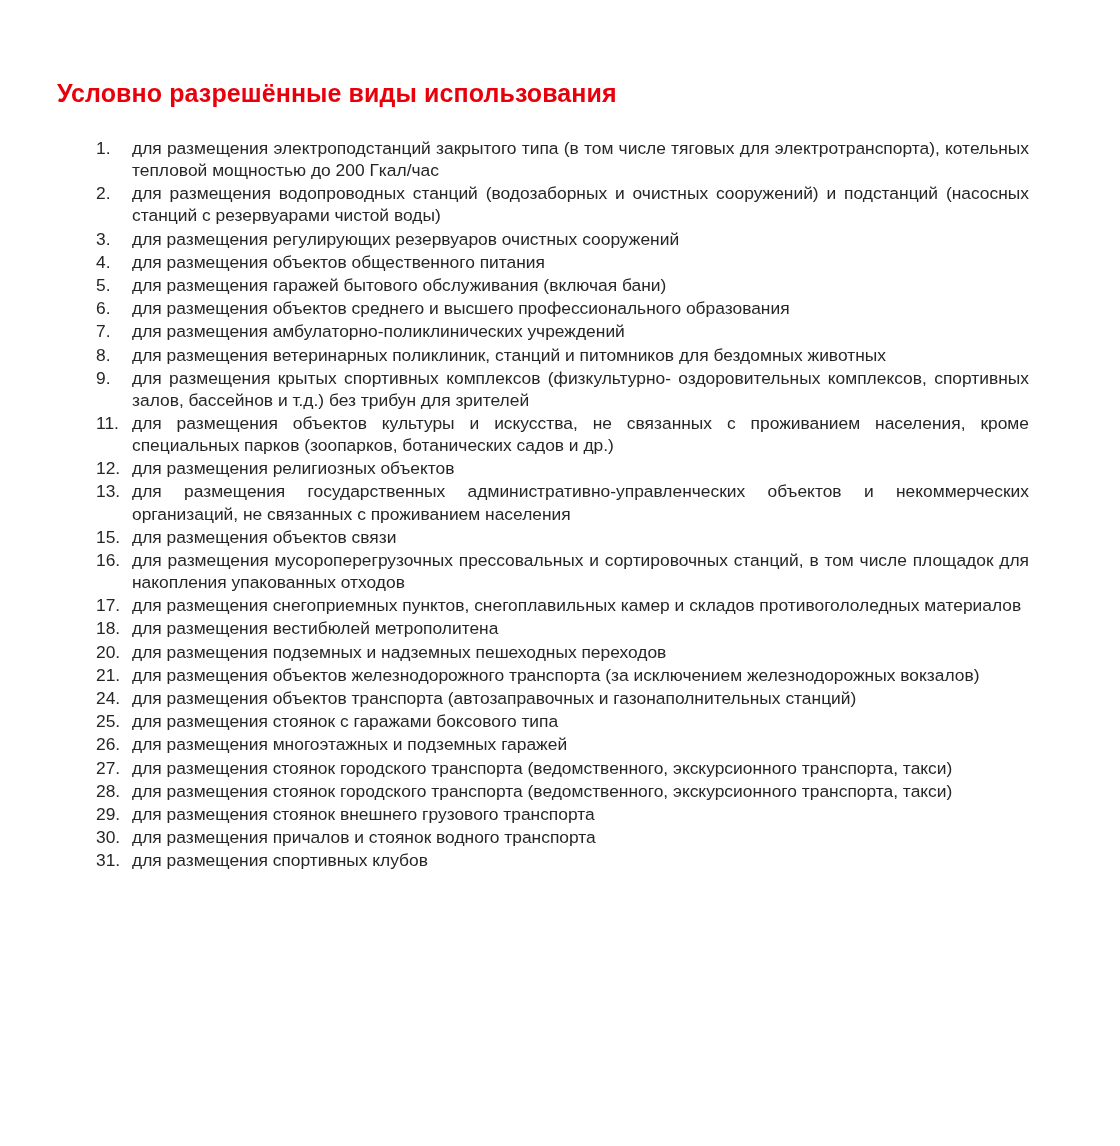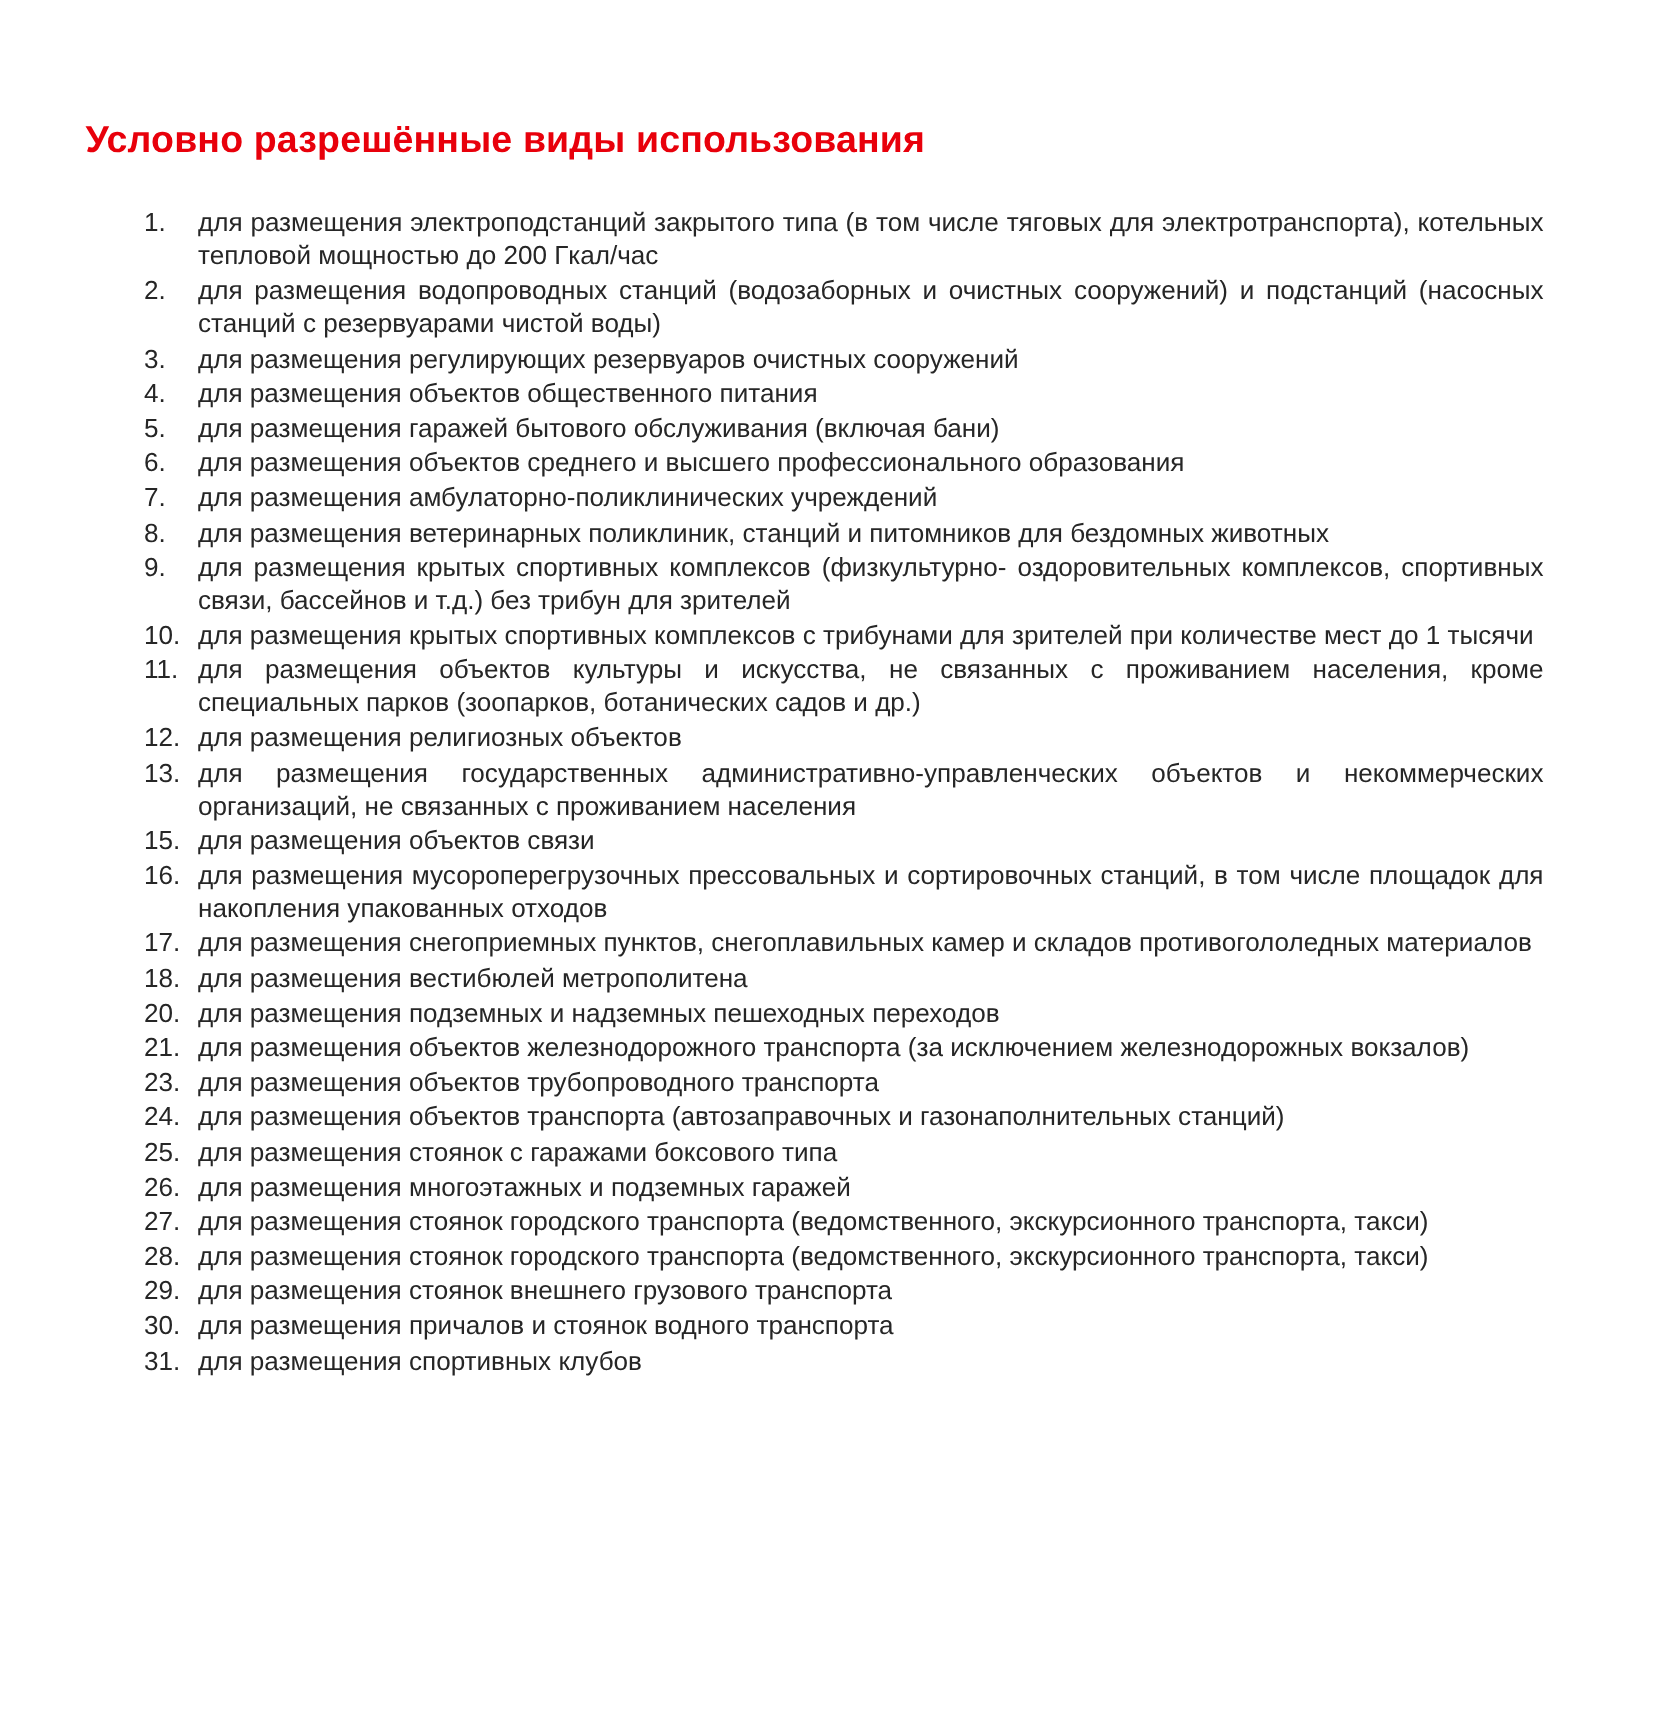--- a/index.html
+++ b/index.html
@@ -89,25 +89,21 @@
     <li class="uses-item">
       <span class="num">7.</span>
       <span class="text">для размещения амбулаторно-поликлинических учреждений</span>
     </li>
     <li class="uses-item">
       <span class="num">8.</span>
       <span class="text">для размещения ветеринарных поликлиник, станций и питомников для бездомных животных</span>
     </li>
     <li class="uses-item">
       <span class="num">9.</span>
-      <span class="text">для размещения крытых спортивных комплексов (физкультурно- оздоровительных комплексов, спортивных связи, бассейнов и т.д.) без трибун для зрителей</span>
-    </li>
-    <li class="uses-item">
-      <span class="num">10.</span>
-      <span class="text">для размещения крытых спортивных комплексов с трибунами для зрителей при количестве мест до 1 тысячи</span>
+      <span class="text">для размещения крытых спортивных комплексов (физкультурно- оздоровительных комплексов, спортивных залов, бассейнов и т.д.) без трибун для зрителей</span>
     </li>
     <li class="uses-item">
       <span class="num">11.</span>
       <span class="text">для размещения объектов культуры и искусства, не связанных с проживанием населения, кроме специальных парков (зоопарков, ботанических садов и др.)</span>
     </li>
     <li class="uses-item">
       <span class="num">12.</span>
       <span class="text">для размещения религиозных объектов</span>
     </li>
     <li class="uses-item">
@@ -132,24 +128,20 @@
     </li>
     <li class="uses-item">
       <span class="num">20.</span>
       <span class="text">для размещения подземных и надземных пешеходных переходов</span>
     </li>
     <li class="uses-item">
       <span class="num">21.</span>
       <span class="text">для размещения объектов железнодорожного транспорта (за исключением железнодорожных вокзалов)</span>
     </li>
     <li class="uses-item">
-      <span class="num">23.</span>
-      <span class="text">для размещения объектов трубопроводного транспорта</span>
-    </li>
-    <li class="uses-item">
       <span class="num">24.</span>
       <span class="text">для размещения объектов транспорта (автозаправочных и газонаполнительных станций)</span>
     </li>
     <li class="uses-item">
       <span class="num">25.</span>
       <span class="text">для размещения стоянок с гаражами боксового типа</span>
     </li>
     <li class="uses-item">
       <span class="num">26.</span>
       <span class="text">для размещения многоэтажных и подземных гаражей</span>

